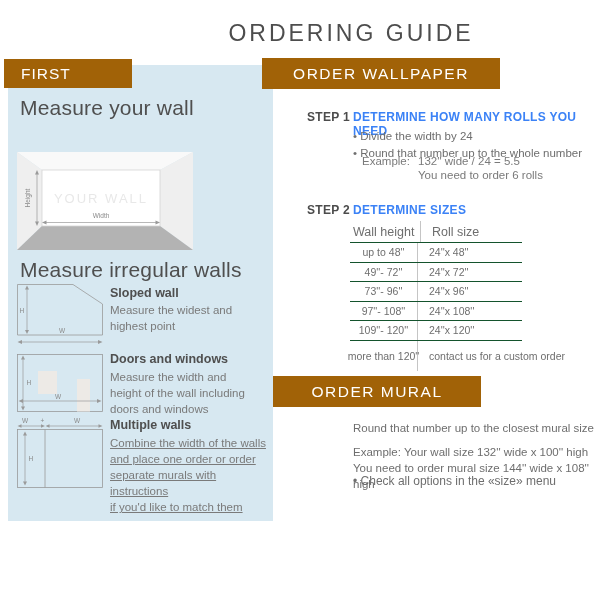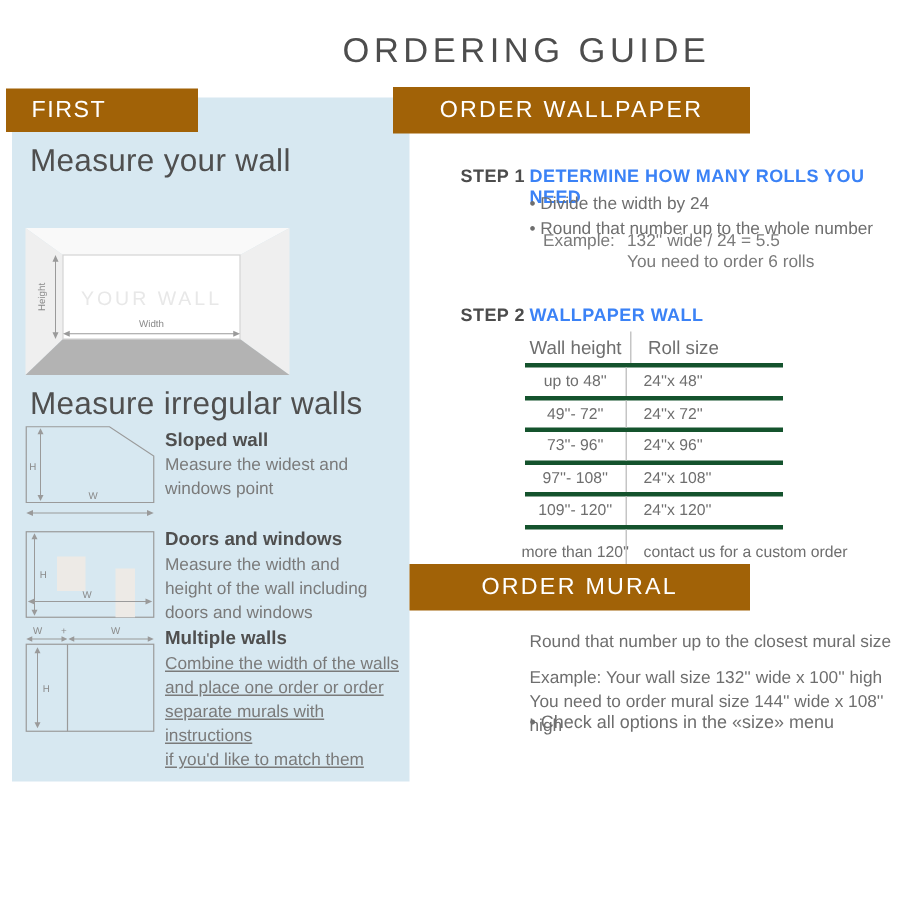--- a/index.html
+++ b/index.html
@@ -15,21 +15,21 @@
     font-size:23px;letter-spacing:3px;color:#4d4d4d;font-weight:400;}
 
   
   .blue-panel{left:8px;top:65px;width:265px;height:456px;background:#d7e8f1;}
 
   .dark-bar{background:#a16207;color:#ffffff;display:flex;align-items:center;}
   .first-bar{left:4px;top:59px;width:111px;height:29px;padding-left:17px;
     font-size:15.5px;letter-spacing:1px;}
   .wp-bar{left:262px;top:58px;width:238px;height:31px;justify-content:center;
     font-size:15.5px;letter-spacing:1.5px;}
-  .mural-bar{left:273px;top:376px;width:227px;height:31px;justify-content:center;
+  .mural-bar{left:273px;top:376px;width:208px;height:31px;justify-content:center;
     font-size:15.5px;letter-spacing:1.5px;}
 
   .panel-heading{font-size:21px;color:#4f4f4f;letter-spacing:0.2px;}
   .panel-body{font-size:11.5px;color:#7a7a7a;line-height:1.4;}
   .item-title{font-size:12.5px;font-weight:600;color:#4f4f4f;}
 
   .mw-heading{left:20px;top:96px;}
   .mw-body{left:20px;top:127px;}
   .room-illustration{left:17px;top:152px;}
   .mi-heading{left:20px;top:258px;}
@@ -46,21 +46,21 @@
   
   .step-label{font-size:12px;font-weight:600;color:#4c4c4c;letter-spacing:0.3px;}
   .step-title{font-size:12px;font-weight:600;color:#3b82f6;letter-spacing:0.3px;}
   .s1-label{left:307px;top:110px;} .s1-title{left:353px;top:110px;}
   .bullets{left:353px;top:128px;font-size:11.5px;color:#6e6e6e;line-height:1.45;}
   .example-grid{left:362px;top:155px;display:grid;grid-template-columns:50px auto;
     column-gap:6px;row-gap:2px;font-size:11.5px;color:#7a7a7a;}
   .s2-label{left:307px;top:203px;} .s2-title{left:353px;top:203px;}
 
   .size-table{left:350px;top:221px;width:172px;font-size:10.5px;color:#6e6e6e;}
-  .trow{display:flex;align-items:center;border-bottom:3px solid #14532d;min-height:18.5px;}
+  .trow{display:flex;align-items:center;border-bottom:1px solid #14532d;min-height:18.5px;}
   .trow.head{min-height:21px;font-size:12.5px;}
   .trow.last{border-bottom:none;min-height:30px;}
   .tc1{width:67px;border-right:1px solid #c5c5c5;text-align:center;
     align-self:stretch;display:flex;align-items:center;justify-content:center;white-space:nowrap;}
   .trow.head .tc1{justify-content:flex-start;padding-left:3px;}
   .tc2{padding-left:11px;white-space:nowrap;}
 
   .mural-line1{left:353px;top:422px;font-size:11.5px;color:#6e6e6e;}
   .mural-example{left:353px;top:444px;font-size:11.5px;color:#6e6e6e;line-height:1.4;}
   .mural-note{left:353px;top:474px;font-size:12px;color:#6e6e6e;}
@@ -111,21 +111,21 @@
     <path class="dg-head" d="M10 1.5 l-2 4 h4 z"></path>
     <path class="dg-head" d="M10 50 l-2 -4 h4 z"></path>
     <text class="dg-label" x="2.5" y="29">H</text>
     <text class="dg-label" x="45" y="48.5" text-anchor="middle">W</text>
     <line class="dg-arrow" x1="3" y1="58" x2="83" y2="58"></line>
     <path class="dg-head" d="M0.5 58 l4.5 -2 v4 z"></path>
     <path class="dg-head" d="M85.5 58 l-4.5 -2 v4 z"></path>
   </svg>
   <div class="abs itxt item-title t-sloped">Sloped wall</div>
   <div class="abs itxt panel-body pre b-sloped">Measure the widest and
-windows point</div>
+highest point</div>
 
   <svg class="abs diag diag-doors" width="86" height="58" viewBox="0 0 86 58">
     <rect class="dg-stroke" x="0.5" y="0.5" width="85" height="57"></rect>
     <rect x="21" y="17" width="19" height="23" fill="#edeae6"></rect>
     <rect x="60" y="25" width="13" height="32.5" fill="#edeae6"></rect>
     <line class="dg-arrow" x1="6" y1="4" x2="6" y2="54"></line>
     <path class="dg-head" d="M6 1.5 l-2 4 h4 z"></path>
     <path class="dg-head" d="M6 56.5 l-2 -4 h4 z"></path>
     <text class="dg-label" x="9.5" y="31">H</text>
     <line class="dg-arrow" x1="4" y1="47" x2="82" y2="47"></line>
@@ -174,21 +174,21 @@
   </div>
 
   <div class="abs example-grid">
     <div>Example:</div>
     <div>132'' wide / 24 = 5.5</div>
     <div></div>
     <div>You need to order 6 rolls</div>
   </div>
 
   <div class="abs step-label s2-label">STEP 2</div>
-  <div class="abs step-title s2-title">WALLPAPER WALL</div>
+  <div class="abs step-title s2-title">DETERMINE SIZES</div>
 
   <div class="abs size-table">
     <div class="trow head">
       <div class="tc1">Wall height</div>
       <div class="tc2">Roll size</div>
     </div>
     <div class="trow">
       <div class="tc1">up to 48''</div>
       <div class="tc2">24''x 48''</div>
     </div>

